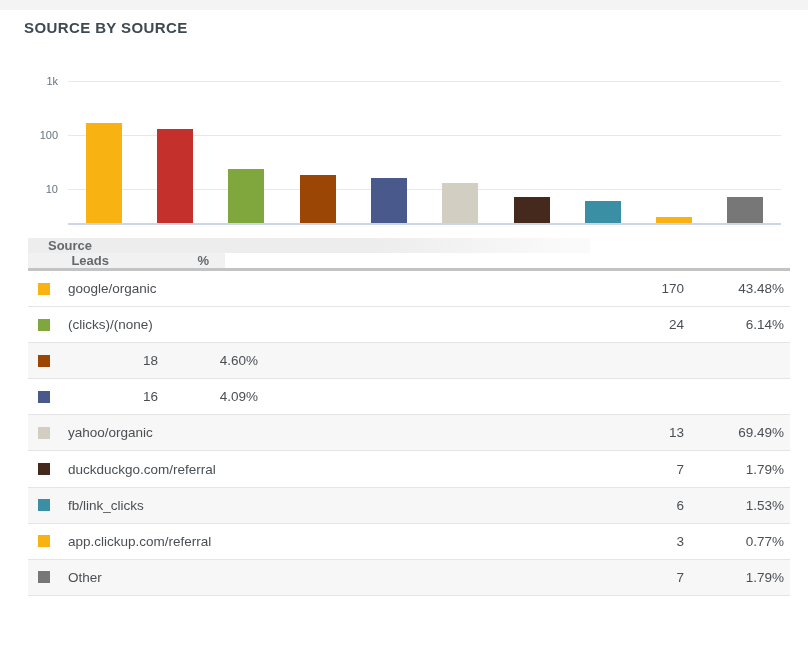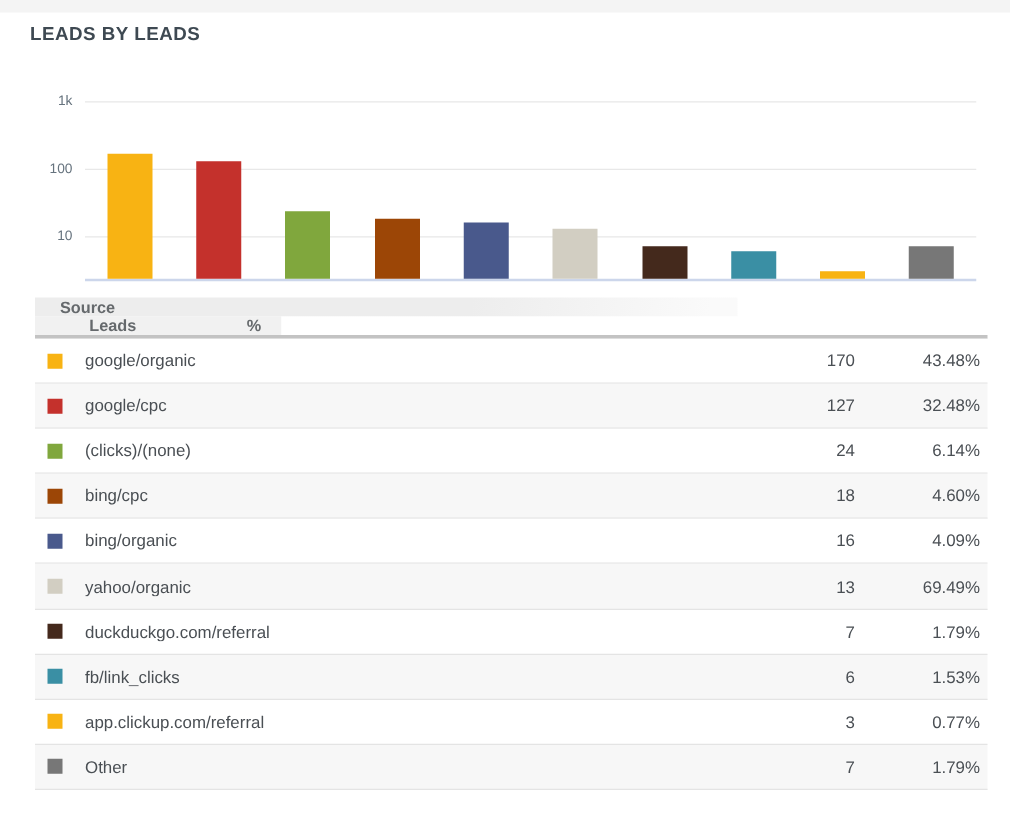--- a/index.html
+++ b/index.html
@@ -51,21 +51,21 @@
   .swatch{width:12px;height:12px;margin-right:18px;flex:0 0 12px;}
   .cell-source{flex:1;text-align:left;white-space:nowrap;overflow:hidden;}
   .cell-leads{width:90px;text-align:right;}
   .cell-pct{width:100px;text-align:right;}
 </style>
 </head>
 <body>
 
 <div class="top-strip"></div>
 
-<h2 class="widget-title">LEADS BY LEADS</h2>
+<h2 class="widget-title">SOURCE BY SOURCE</h2>
 
 <div class="chart">
   <div id="grid-layer">
       <div class="gridline" style="left: 68px; top: 65px; width: 713px; background: rgb(232, 232, 232);"></div>
       <div class="ytick" style="top: 59px;">1k</div>
       <div class="gridline" style="left: 68px; top: 119px; width: 713px; background: rgb(232, 232, 232);"></div>
       <div class="ytick" style="top: 113px;">100</div>
       <div class="gridline" style="left: 68px; top: 173px; width: 713px; background: rgb(232, 232, 232);"></div>
       <div class="ytick" style="top: 167px;">10</div>
     </div>
@@ -93,41 +93,33 @@
       <span class="th-pct">%</span>
     </div>
   </div>
   <div id="rows-layer">
       <div class="trow">
         <span class="swatch" style="background: rgb(248, 179, 19);"></span>
         <span class="cell-source">google/organic</span>
         <span class="cell-leads">170</span>
         <span class="cell-pct">43.48%</span>
       </div>
-      <div class="trow alt">
-        <span class="swatch" style="background: rgb(196, 49, 44);"></span>
-        <span class="cell-source">google/cpc</span>
-        <span class="cell-leads">127</span>
-        <span class="cell-pct">32.48%</span>
-      </div>
       <div class="trow">
         <span class="swatch" style="background: rgb(128, 167, 61);"></span>
         <span class="cell-source">(clicks)/(none)</span>
         <span class="cell-leads">24</span>
         <span class="cell-pct">6.14%</span>
       </div>
       <div class="trow alt">
         <span class="swatch" style="background: rgb(156, 70, 6);"></span>
-        <span class="cell-source">bing/cpc</span>
         <span class="cell-leads">18</span>
         <span class="cell-pct">4.60%</span>
       </div>
       <div class="trow">
         <span class="swatch" style="background: rgb(73, 89, 140);"></span>
-        <span class="cell-source">bing/organic</span>
         <span class="cell-leads">16</span>
         <span class="cell-pct">4.09%</span>
       </div>
       <div class="trow alt">
         <span class="swatch" style="background: rgb(210, 206, 194);"></span>
         <span class="cell-source">yahoo/organic</span>
         <span class="cell-leads">13</span>
         <span class="cell-pct">69.49%</span>
       </div>
       <div class="trow">

